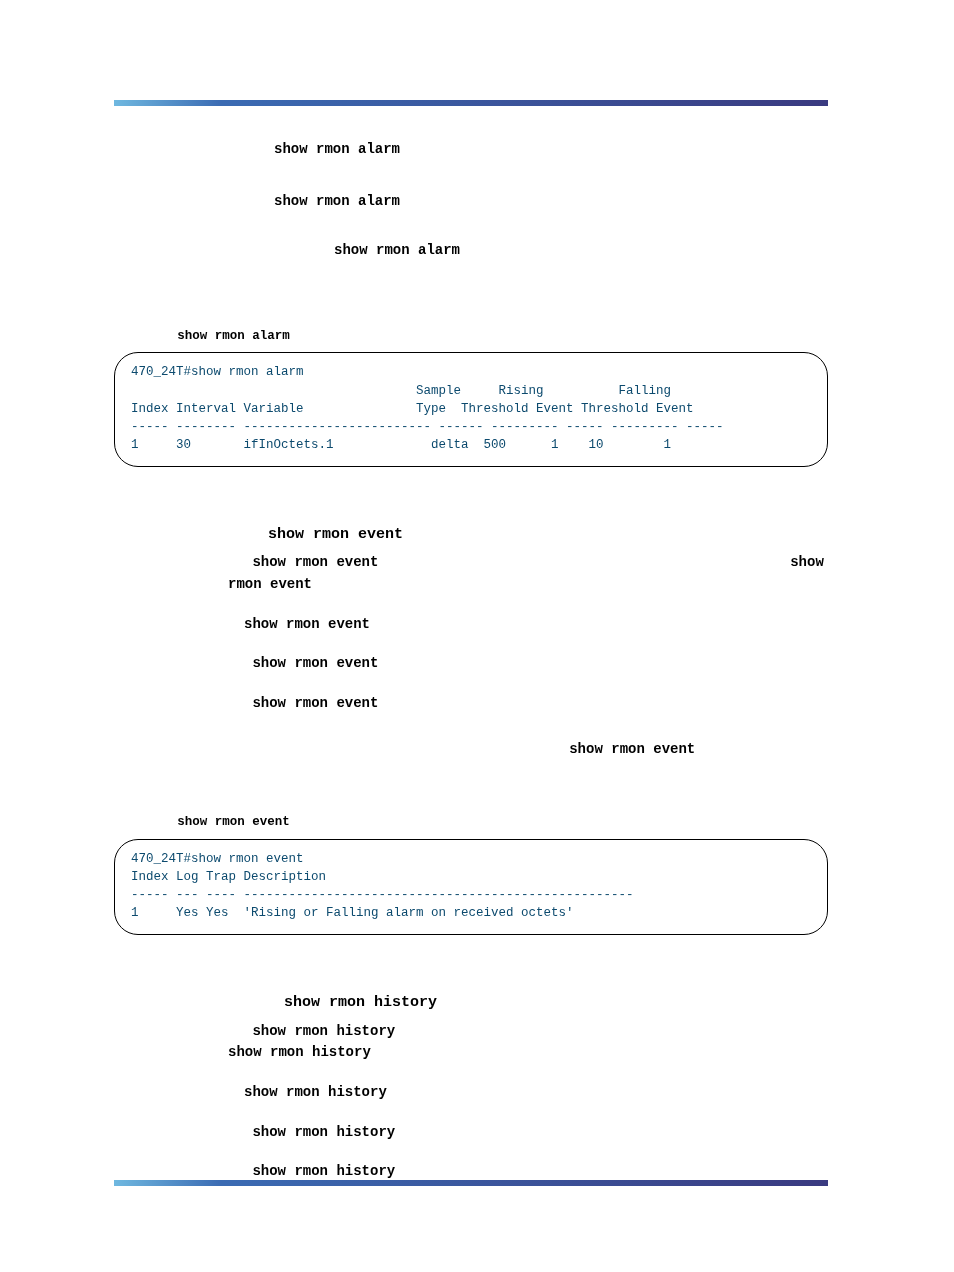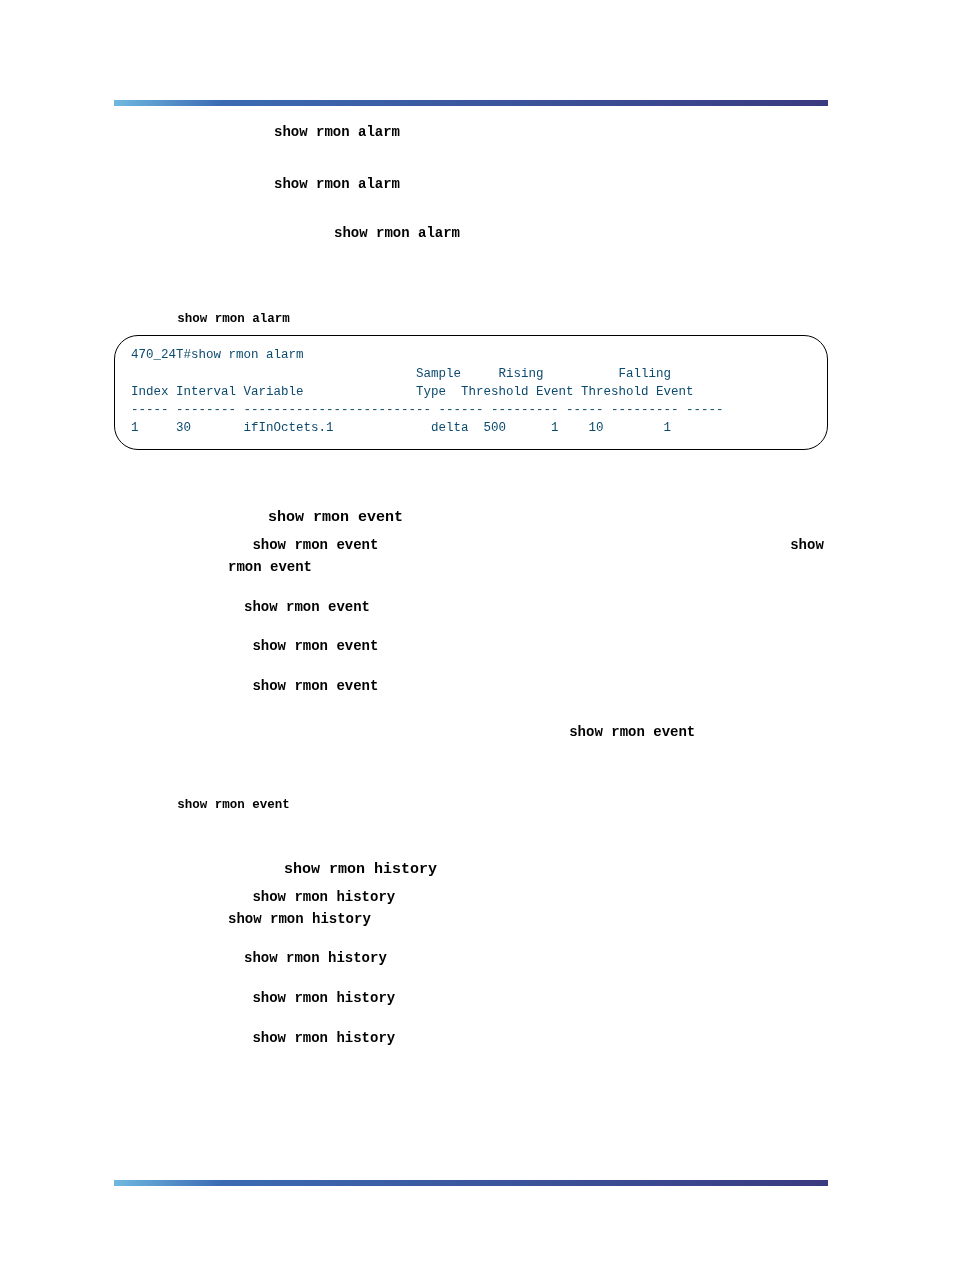--- a/index.html
+++ b/index.html
@@ -16,21 +16,21 @@
     left: 114px;
     width: 714px;
     height: 6px;
     background: linear-gradient(to right, #6fb8e0 0%, #3b6bb3 15%, #3a3a80 100%);
   }
   .top-bar { top: 100px; }
   .bottom-bar { top: 1180px; }
   .content {
     position: absolute;
     left: 114px;
-    top: 114px;
+    top: 131px;
     width: 714px;
     font-size: 13.5px;
     line-height: 1.55;
   }
   .para { margin: 0 0 6px 0; color: #fff; }
   .para .cmd { color: #000; font-family: "Courier New", monospace; font-weight: bold; font-size: 14px; }
   .heading { margin: 16px 0 6px 0; color:#fff; font-family: Arial, Helvetica, sans-serif; font-weight: 700; font-size: 15px; }
   .heading .cmd { color:#000; font-family: "Courier New", monospace; font-weight: bold; }
   .syntax .cmd { color:#000; font-family:"Courier New",monospace; font-weight:bold; font-size:14px; }
   .fig-label {
@@ -114,20 +114,24 @@
   <div class="sp18"></div>
   <p class="para" style="margin-left:114px;">
     <span>Figure 102 displays a sample output of the </span><span class="cmd" style="margin-left:108px;">show rmon event</span><span> command.</span>
   </p>
   <div class="sp24"></div>
   <div class="sp12"></div>
 
   <p class="fig-label">
     <span style="color:#fff;">Figure 102   </span><b>show rmon event</b><span style="color:#fff;"> command output</span>
   </p>
+  <div class="fig-box">470_24T#show rmon event
+Index Log Trap Description
+----- --- ---- ----------------------------------------------------
+1     Yes Yes  'Rising or Falling alarm on received octets'</div>
 
   <div class="sp18"></div>
 
   <h3 class="heading">
     <span class="cmd" style="margin-left:170px;">show rmon history</span><span> command</span>
   </h3>
   <p class="para" style="margin-left:114px;">
     <span>The </span><span class="cmd">show rmon history</span><span> command displays the entries in the RMON history table. The syntax for the </span><span class="cmd">show rmon history</span><span> command is:</span>
   </p>
   <div class="sp12"></div>

